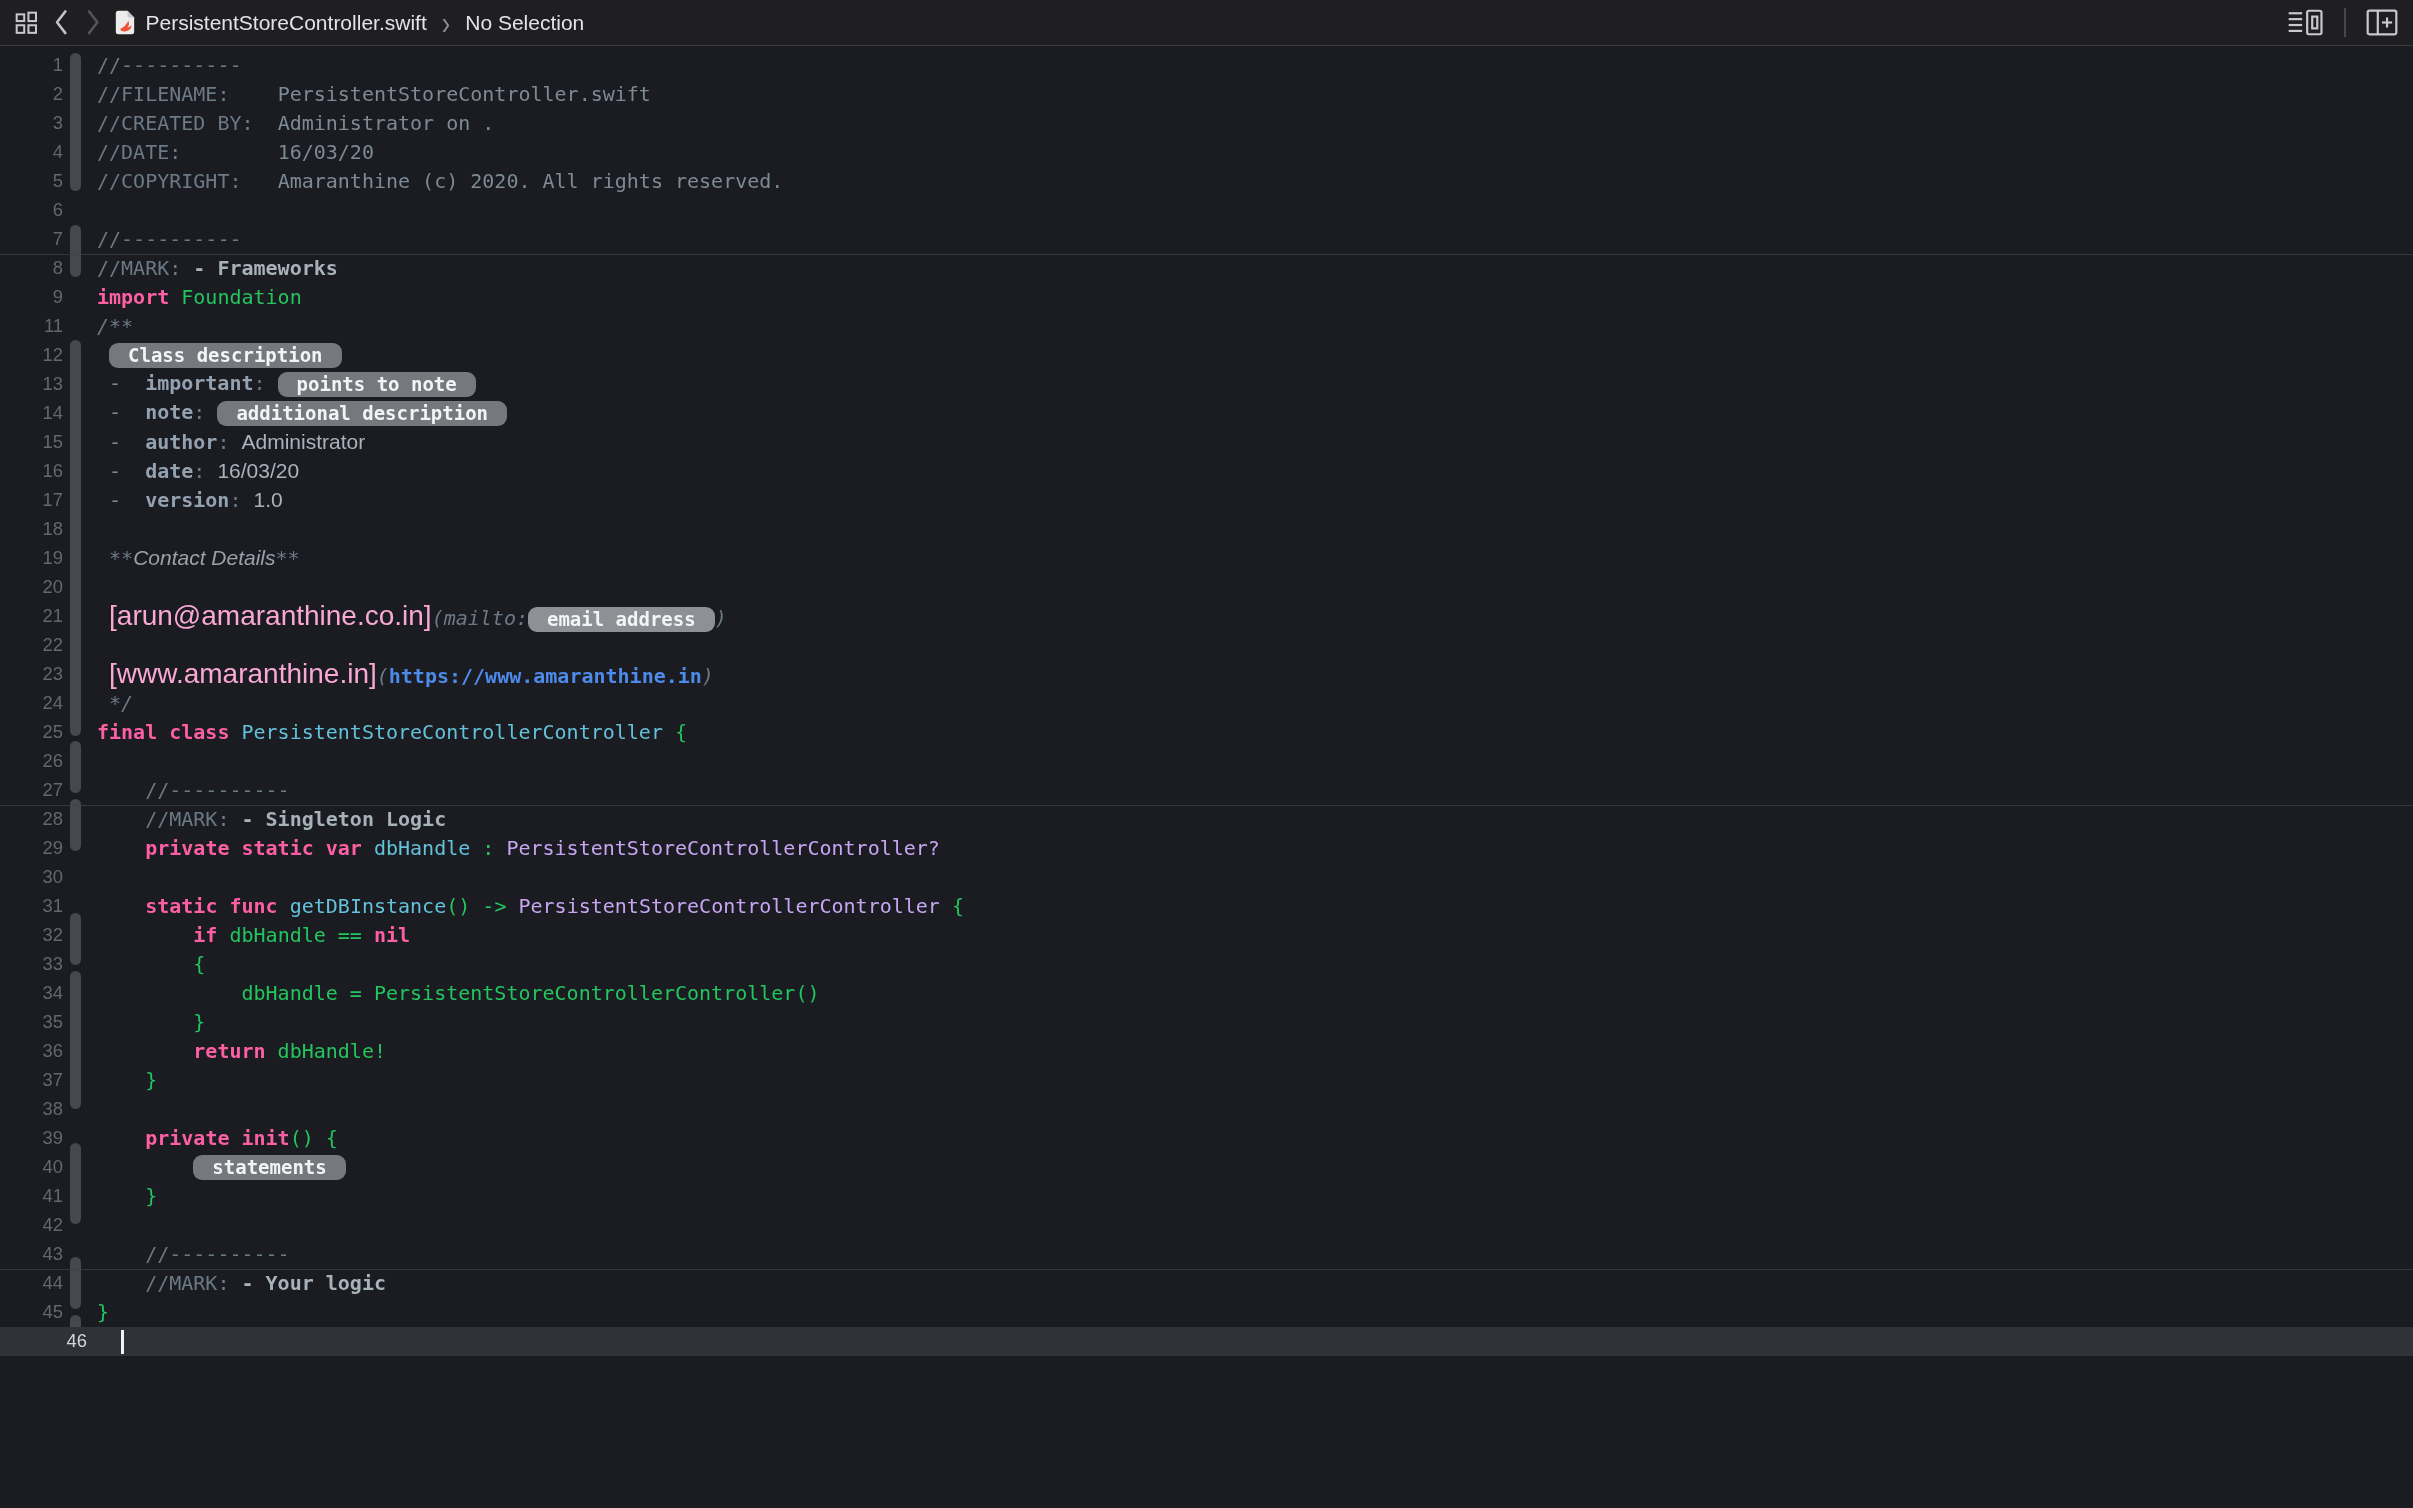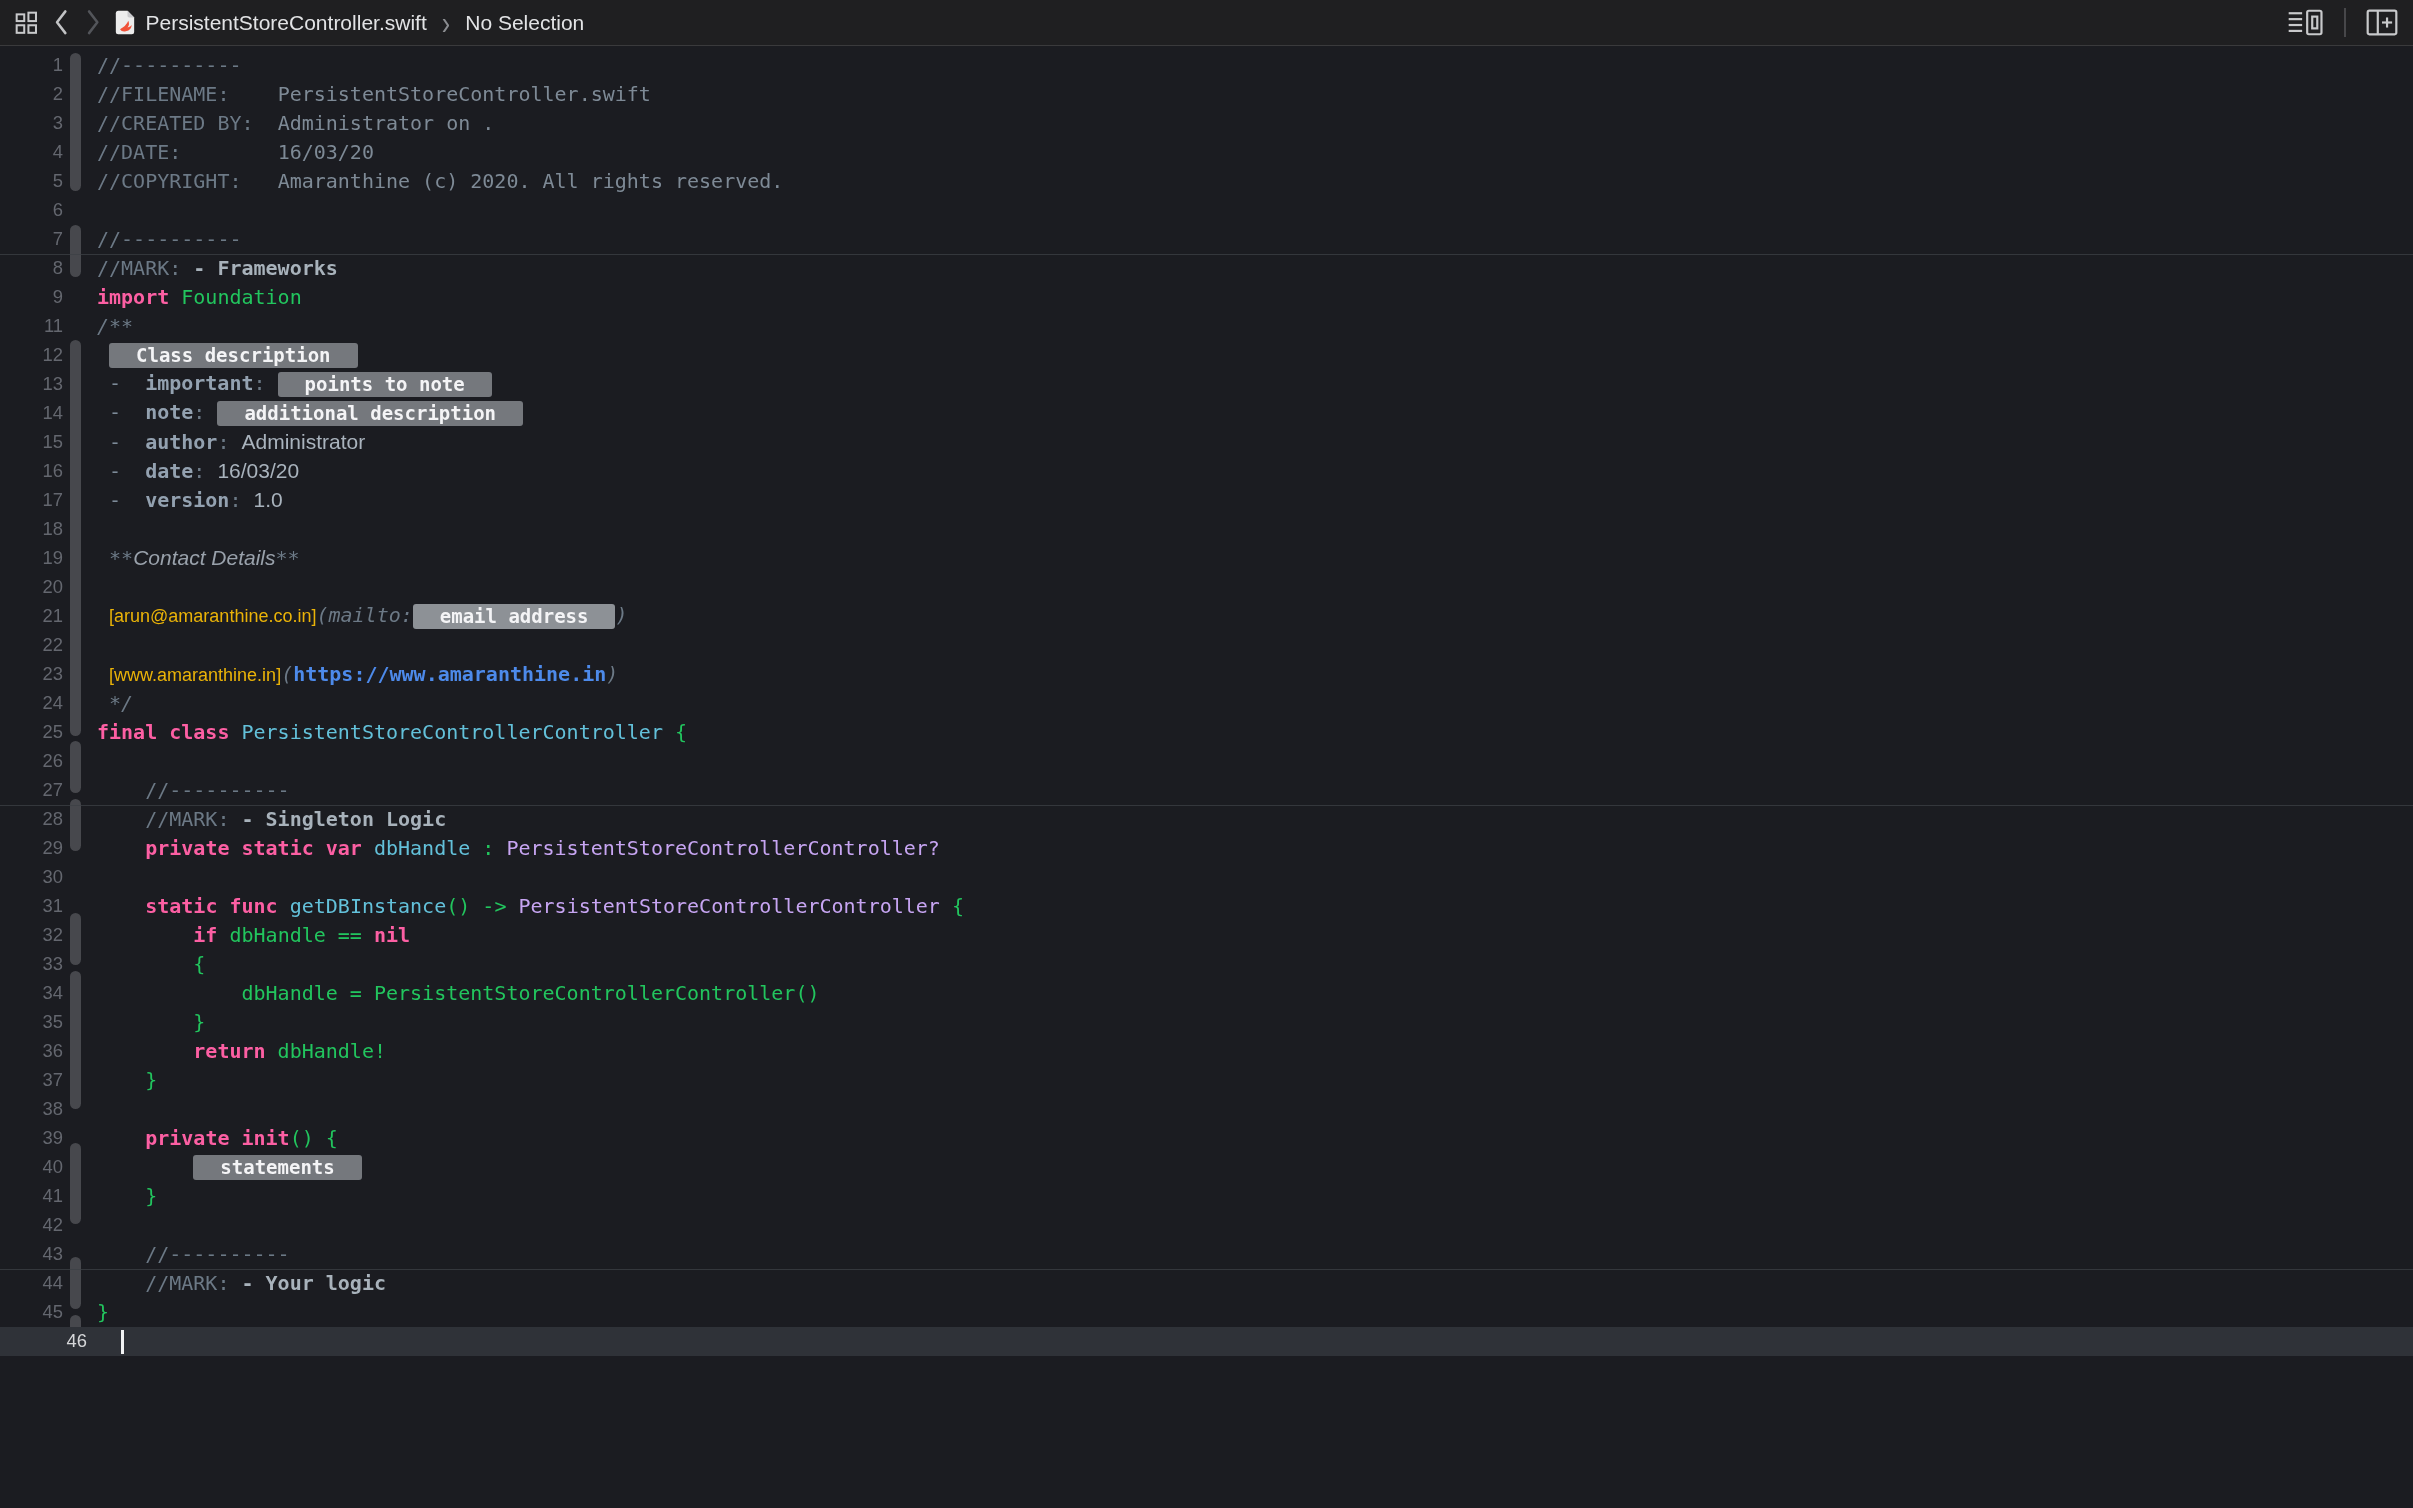--- a/index.html
+++ b/index.html
@@ -37,25 +37,25 @@
   .s-cmi {color:#6C7986;font-style:italic;}
   .s-cmv {color:#7E8A96;}
   .s-markb{color:#A8B2BB;font-weight:bold;}
   .s-kw  {color:#FC5FA3;font-weight:bold;}
   .s-decl{color:#63C1DA;}
   .s-type{color:#C7A5F2;}
   .s-pl  {color:#22c55e;}
   .s-doc {color:#7E8B99;}
   .s-docb{color:#93A1B0;font-weight:bold;margin-left:12px;}
   .s-docval {font-family:"Liberation Sans",sans-serif;font-size:21px;color:#A9B3BD;text-align:right;}
-  .s-bracket{font-family:"Liberation Sans",sans-serif;font-size:18px;color:#eab308;}
+  .s-bracket{font-family:"Liberation Sans",sans-serif;font-size:28px;color:#f9a8d4;}
   .s-ital{font-family:"Liberation Sans",sans-serif;font-size:21px;color:#99A1AB;font-style:italic;}
   .s-link{color:#4D8AEA;font-weight:bold;}
 
-  .pill{display:inline-block;height:25px;line-height:25px;border-radius:3px;padding:0 27px;
+  .pill{display:inline-block;height:25px;line-height:25px;border-radius:9px;padding:0 19px;
         background:#75787D;color:#F4F4F6;font-weight:bold;font-size:19px;vertical-align:middle;
         font-family:"DejaVu Sans Mono",monospace;}
   .pill.sel{background:#8D9196;}
 
   .caret{display:inline-block;width:2.5px;height:23.5px;background:#F2F3F4;vertical-align:middle;
          animation:blink 1.1s step-end infinite;}
   @keyframes blink{50%{opacity:0;}}
 
   svg{display:block;}
 </style>

